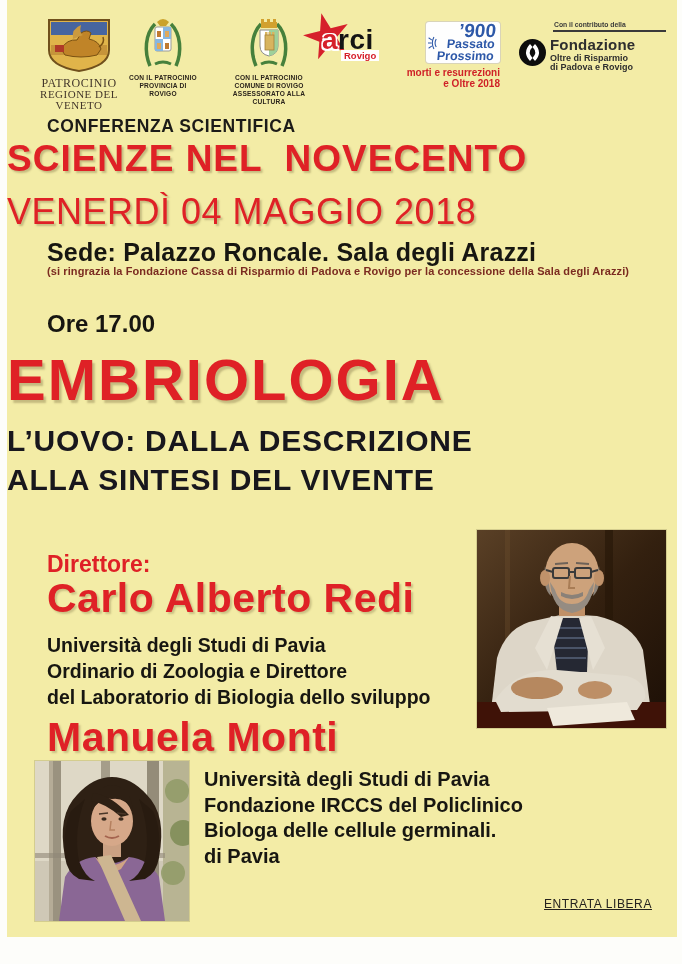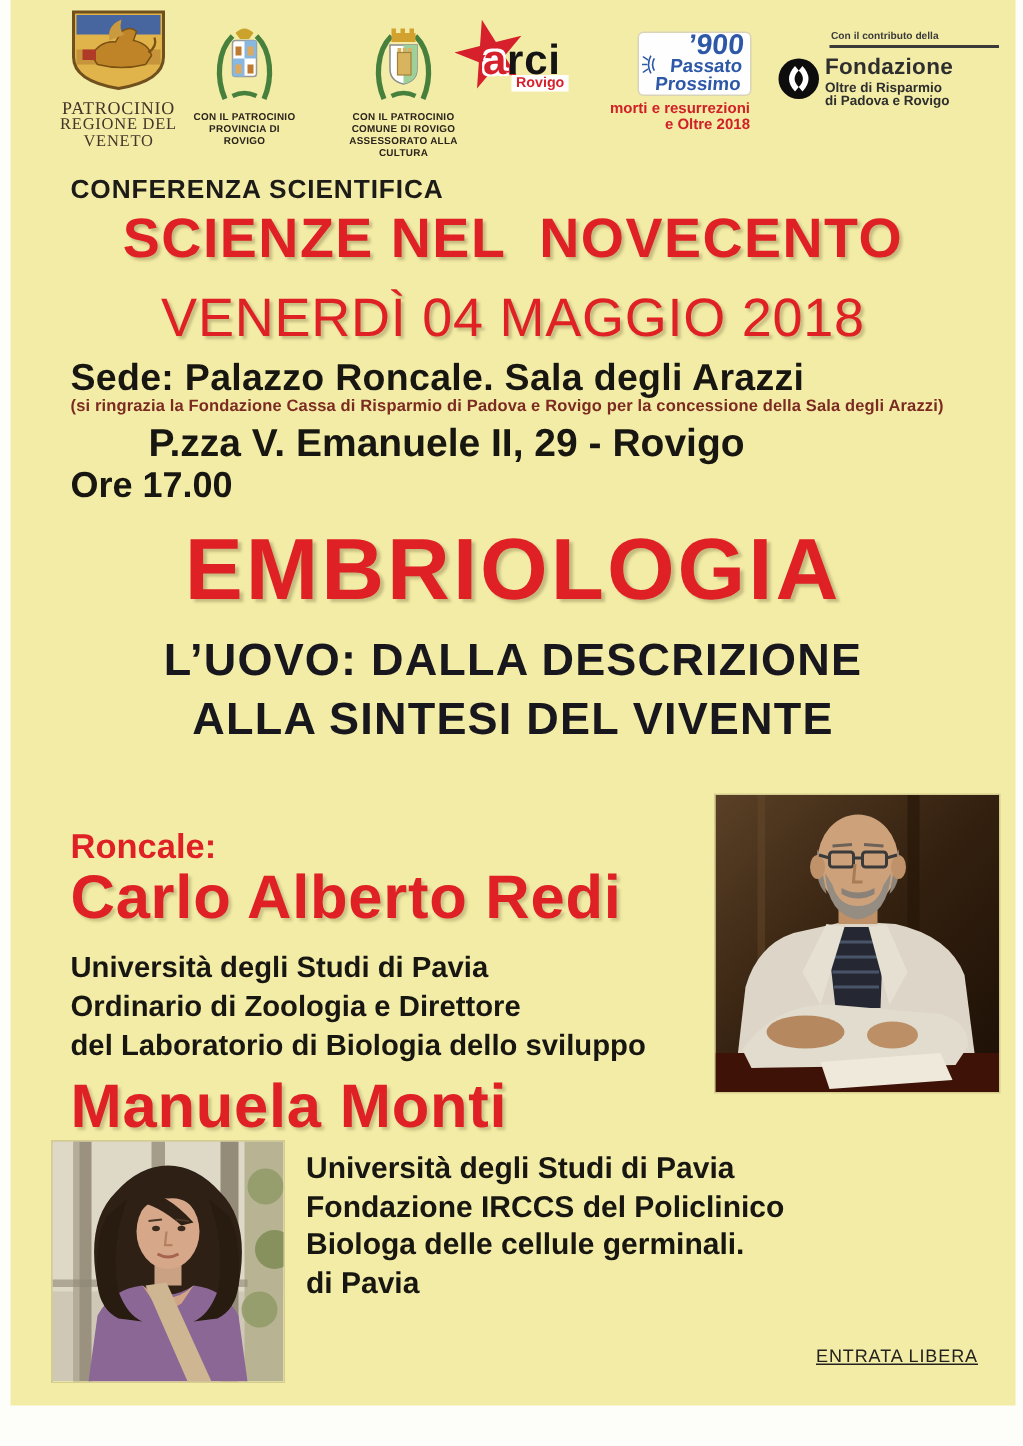--- a/index.html
+++ b/index.html
@@ -28,21 +28,21 @@
   .nc-sub { text-align:right; color:#cf2127; font-weight:bold; font-size:10px; line-height:11px; }
 
   .fond-pre { font-size:6.8px; font-weight:bold; color:#3a3a3a; }
   .fond-rule { background:#3a3a3a; height:1.5px; }
   .fond-circle { width:27px; height:27px; border-radius:50%; background:#0d0d0d; }
   .fond-name { font-size:15px; font-weight:600; color:#2e2e2e; letter-spacing:0.2px; line-height:16px; }
   .fond-sub { font-size:9px; font-weight:600; color:#2e2e2e; line-height:9.5px; }
 
   
   .kicker { font-size:17.5px; font-weight:bold; color:#1c1b18; letter-spacing:0.6px; }
-  .centered { left:0; width:670px; text-align:center; }
+  .centered { left:0; width:670px; }
   .series { font-size:37px; font-weight:bold; color:#df2126; letter-spacing:1px; white-space:pre; text-shadow:2px 2px 2px rgba(110,95,55,0.35); }
   .date { font-size:36px; font-weight:normal; color:#df2126; letter-spacing:0.5px; text-shadow:2px 2px 2px rgba(110,95,55,0.35); }
   .venue { font-size:25px; font-weight:bold; color:#171611; letter-spacing:0.2px; }
   .venue-note { font-size:11px; font-weight:bold; color:#7b2b21; letter-spacing:0.1px; }
   .address { font-size:26px; font-weight:bold; color:#171611; }
   .time { font-size:24px; font-weight:bold; color:#171611; }
   .main-title { font-size:58px; font-weight:bold; color:#df2126; letter-spacing:2px; text-shadow:2.5px 2.5px 2px rgba(110,95,55,0.35); }
   .subtitle { font-size:30px; font-weight:bold; color:#18171d; letter-spacing:0.8px; }
   .relatori { font-size:23px; font-weight:bold; color:#df2126; }
   .speaker-name { font-size:41px; font-weight:bold; color:#df2126; letter-spacing:0.5px; text-shadow:2px 2px 2px rgba(110,95,55,0.3); }
@@ -50,21 +50,21 @@
   .affil2 { font-size:20px; font-weight:bold; color:#171611; line-height:25.5px; }
   .footer-note { font-size:12px; font-weight:500; color:#24221e; letter-spacing:0.6px;text-decoration:underline; }
   .photo { box-shadow:0 0 0 1px rgba(120,110,70,0.25); }
 </style>
 </head>
 <body>
 
 <div class="page">
   <div class="poster">
 
-    <div class="logo-block" style="left:20px; top:6px; width:104px;">
+    <div class="logo-block" style="left:20px; top:18px; width:104px;">
       <svg width="64" height="56" viewBox="0 0 64 56">
         <path d="M2,2 H62 V32 Q62,48 32,53 Q2,48 2,32 Z" fill="#e0b44a" stroke="#70501c" stroke-width="2"></path>
         <path d="M4,4 H60 V17 H4 Z" fill="#47659f"></path>
         <rect x="4" y="27" width="56" height="10" fill="#b07a2e" opacity="0.55"></rect>
         <path d="M14,31 Q20,21 30,22 L34,15 Q40,11 44,15 L42,21 Q52,23 54,31 L50,37 Q34,41 18,37 Z" fill="#c08428" stroke="#7a5112" stroke-width="1"></path>
         <path d="M26,21 Q24,11 34,7 Q32,15 36,17 Z" fill="#cb9a3e"></path>
         <path d="M52,29 Q58,25 56,19" stroke="#7a5112" stroke-width="1.5" fill="none"></path>
         <rect x="8" y="27" width="9" height="7" fill="#b03a28"></rect>
       </svg>
       <div class="veneto-caption">
@@ -160,28 +160,27 @@
       <div class="fond-sub abs" style="left:31px; top:34px;">Oltre di Risparmio</div>
       <div class="fond-sub abs" style="left:31px; top:43px;">di Padova e Rovigo</div>
     </div>
 
     <div class="kicker abs" style="left:40px; top:116px;">CONFERENZA SCIENTIFICA</div>
     <div class="series abs centered" style="top:138px;">SCIENZE NEL  NOVECENTO</div>
     <div class="date abs centered" style="top:191px;">VENERDÌ 04 MAGGIO 2018</div>
 
     <div class="venue abs" style="left:40px; top:238px;">Sede: Palazzo Roncale. Sala degli Arazzi</div>
     <div class="venue-note abs" style="left:40px; top:265px;">(si ringrazia la Fondazione Cassa di Risparmio di Padova e Rovigo per la concessione della Sala degli Arazzi)</div>
-    <div class="address abs" style="left:92px; top:280px;">P.zza V. Emanuele II, 29 - Rovigo</div>
     <div class="time abs" style="left:40px; top:310px;">Ore 17.00</div>
 
     <div class="main-title abs centered" style="top:346px;">EMBRIOLOGIA</div>
     <div class="subtitle abs centered" style="top:424px;">L’UOVO: DALLA DESCRIZIONE</div>
     <div class="subtitle abs centered" style="top:463px;">ALLA SINTESI DEL VIVENTE</div>
 
-    <div class="relatori abs" style="left:40px; top:551px;">Roncale:</div>
+    <div class="relatori abs" style="left:40px; top:551px;">Direttore:</div>
 
     <div class="speaker-name abs" style="left:40px; top:575px;">Carlo Alberto Redi</div>
     <div class="affil abs" style="left:40px; top:632px;">
       <div>Università degli Studi di Pavia</div>
       <div>Ordinario di Zoologia e Direttore</div>
       <div>del Laboratorio di Biologia dello sviluppo</div>
     </div>
 
     <svg class="photo abs" style="left:470px; top:530px;" width="189" height="198" viewBox="0 0 189 198">
       <defs>

